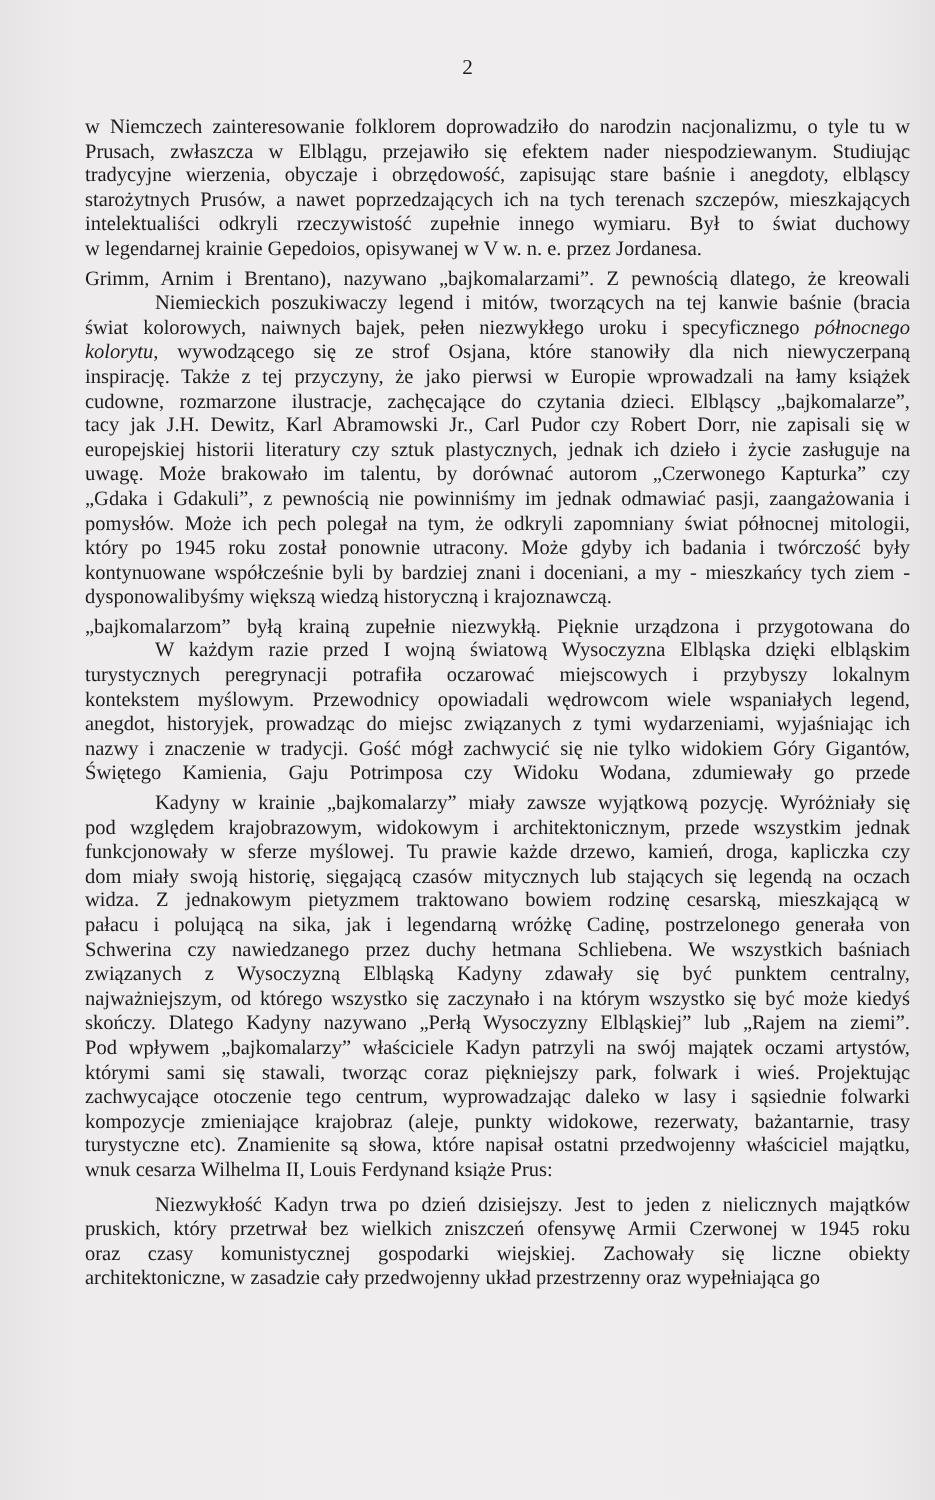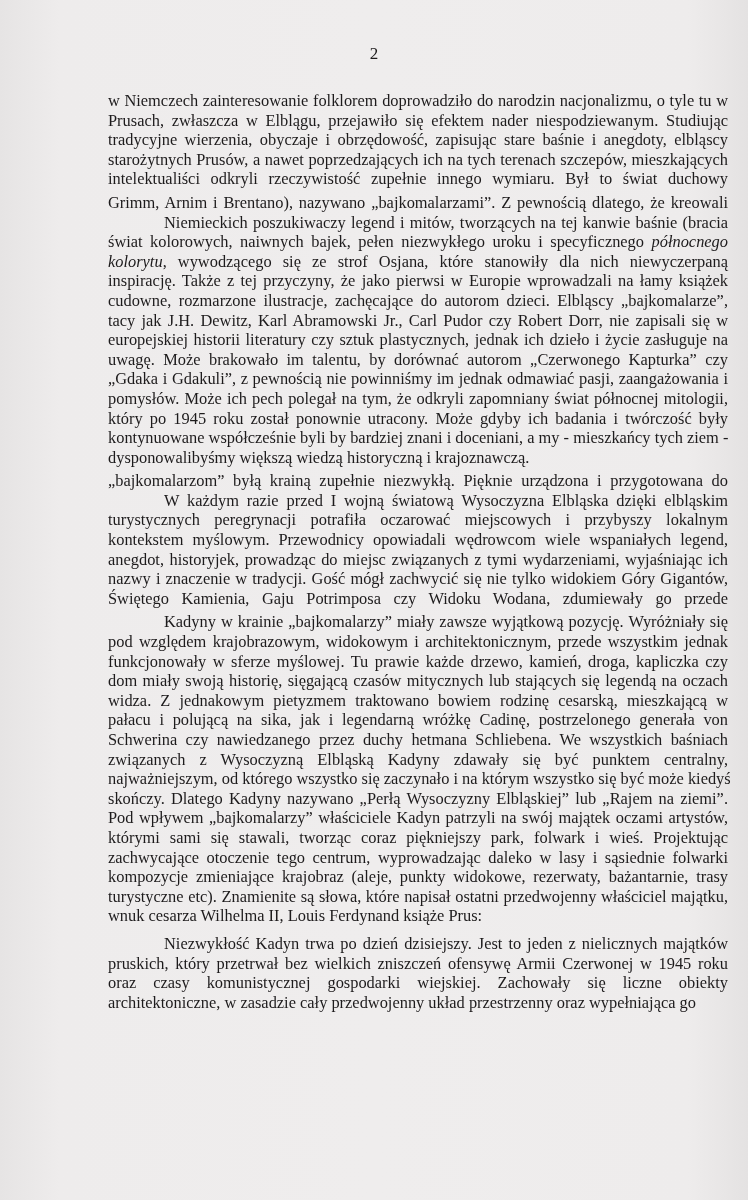--- a/index.html
+++ b/index.html
@@ -23,49 +23,49 @@
   }
   .para { margin: 0; }
   .line {
     display: block;
     height: 19.6px;
     line-height: 19.6px;
     font-size: 16.4px;
     text-align: justify;
     text-align-last: justify;
     white-space: nowrap;
-    margin-left: 40px;
   }
   .line.last { text-align-last: left; }
   .line.indent { padding-left: 56px; }
   .gap { height: 4px; }
   .quote .line { font-family: "Liberation Sans", sans-serif; font-style: italic; font-size: 15.2px; letter-spacing: 0.1px; }
   .it { font-style: italic; }
 </style>
 </head>
 <body>
 
 <div class="page">
   <div class="page-number">2</div>
   <div class="body-text" id="body-text">
       <div class="para">
         <span class="line">w Niemczech zainteresowanie folklorem doprowadziło do narodzin nacjonalizmu, o tyle tu w</span>
         <span class="line">Prusach, zwłaszcza w Elblągu, przejawiło się efektem nader niespodziewanym. Studiując</span>
         <span class="line">tradycyjne wierzenia, obyczaje i obrzędowość, zapisując stare baśnie i anegdoty, elbląscy</span>
         <span class="line">starożytnych Prusów, a nawet poprzedzających ich na tych terenach szczepów, mieszkających</span>
         <span class="line">intelektualiści odkryli rzeczywistość zupełnie innego wymiaru. Był to  świat duchowy</span>
+        <span class="line last">w legendarnej krainie Gepedoios, opisywanej w V w. n. e. przez Jordanesa.</span>
       </div>
       <div class="gap"></div>
       <div class="para">
         <span class="line">Grimm, Arnim i Brentano), nazywano „bajkomalarzami”. Z pewnością dlatego, że kreowali</span>
         <span class="line indent">Niemieckich poszukiwaczy legend i mitów, tworzących na tej kanwie baśnie (bracia</span>
         <span class="line">świat kolorowych, naiwnych bajek, pełen niezwykłego uroku i specyficznego <span class="it">północnego</span></span>
         <span class="line"><span class="it">kolorytu</span>, wywodzącego się ze strof Osjana, które stanowiły dla nich niewyczerpaną</span>
         <span class="line">inspirację. Także z tej przyczyny, że jako pierwsi w Europie wprowadzali na łamy książek</span>
-        <span class="line">cudowne, rozmarzone ilustracje, zachęcające do autorom dzieci. Elbląscy „bajkomalarze”,</span>
+        <span class="line">cudowne, rozmarzone ilustracje, zachęcające do czytania dzieci. Elbląscy „bajkomalarze”,</span>
         <span class="line">tacy jak J.H. Dewitz, Karl Abramowski Jr., Carl Pudor czy Robert Dorr, nie zapisali się w</span>
         <span class="line">europejskiej historii literatury czy sztuk plastycznych, jednak ich dzieło i życie zasługuje na</span>
         <span class="line">uwagę. Może brakowało im talentu, by dorównać autorom „Czerwonego Kapturka” czy</span>
         <span class="line">„Gdaka i Gdakuli”, z pewnością nie powinniśmy im jednak odmawiać pasji, zaangażowania i</span>
         <span class="line">pomysłów. Może ich pech polegał na tym, że odkryli zapomniany świat północnej mitologii,</span>
         <span class="line">który po 1945 roku został ponownie utracony. Może gdyby ich badania i twórczość były</span>
         <span class="line">kontynuowane współcześnie byli by bardziej znani i doceniani, a my - mieszkańcy tych ziem -</span>
         <span class="line last">dysponowalibyśmy większą wiedzą historyczną i krajoznawczą.</span>
       </div>
       <div class="gap"></div>

